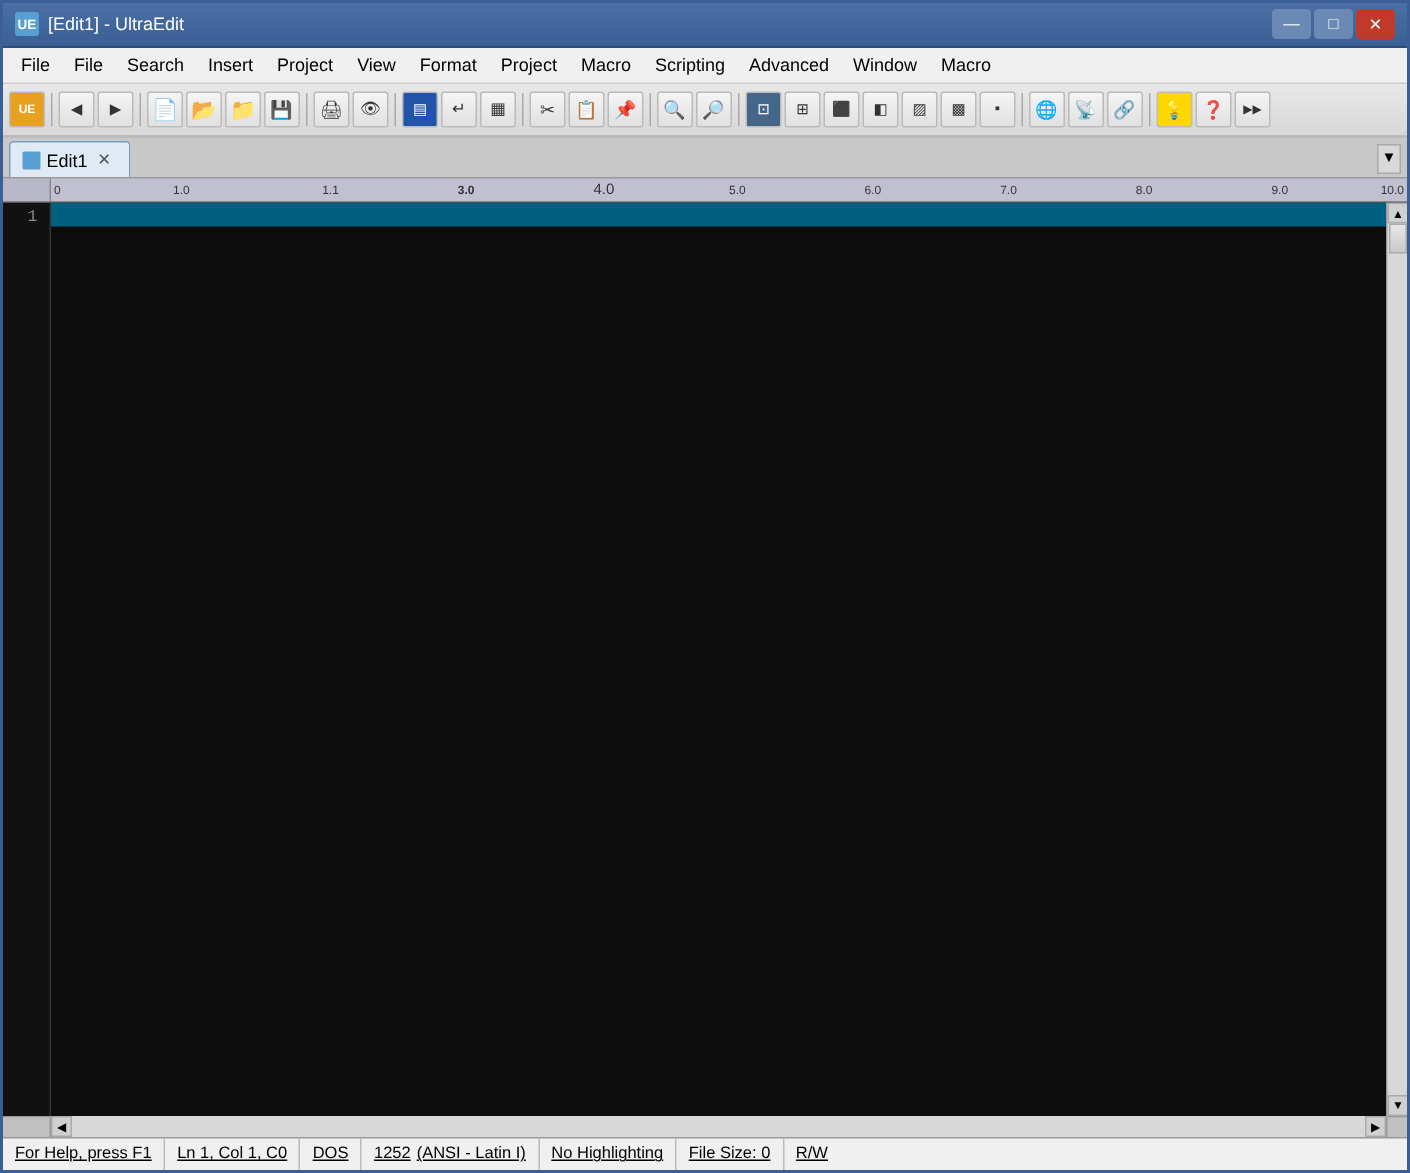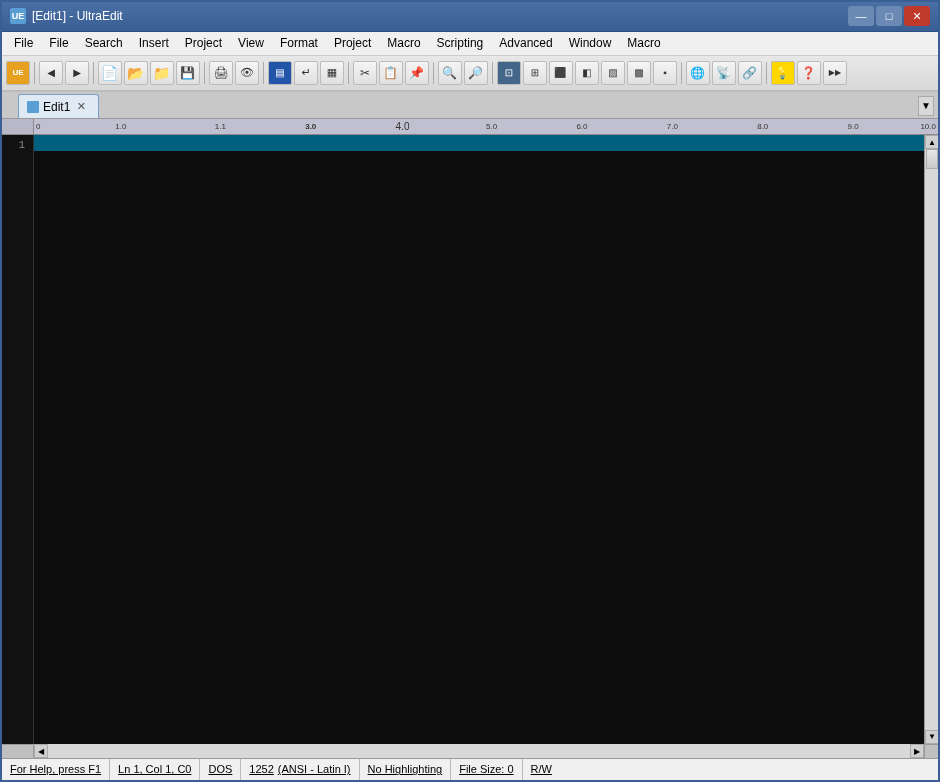--- a/index.html
+++ b/index.html
@@ -111,21 +111,21 @@
       background: #aaa;
       margin: 0 2px;
     }
 
     
     #tab-bar {
       height: 28px;
       background: #c8c8c8;
       display: flex;
       align-items: flex-end;
-      padding-left: 16px;
+      padding-left: 4px;
       border-bottom: 1px solid #999;
       position: relative;
     }
     .tab {
       display: flex;
       align-items: center;
       gap: 4px;
       padding: 4px 10px 4px 8px;
       background: #e8f0f8;
       border: 1px solid #999;

